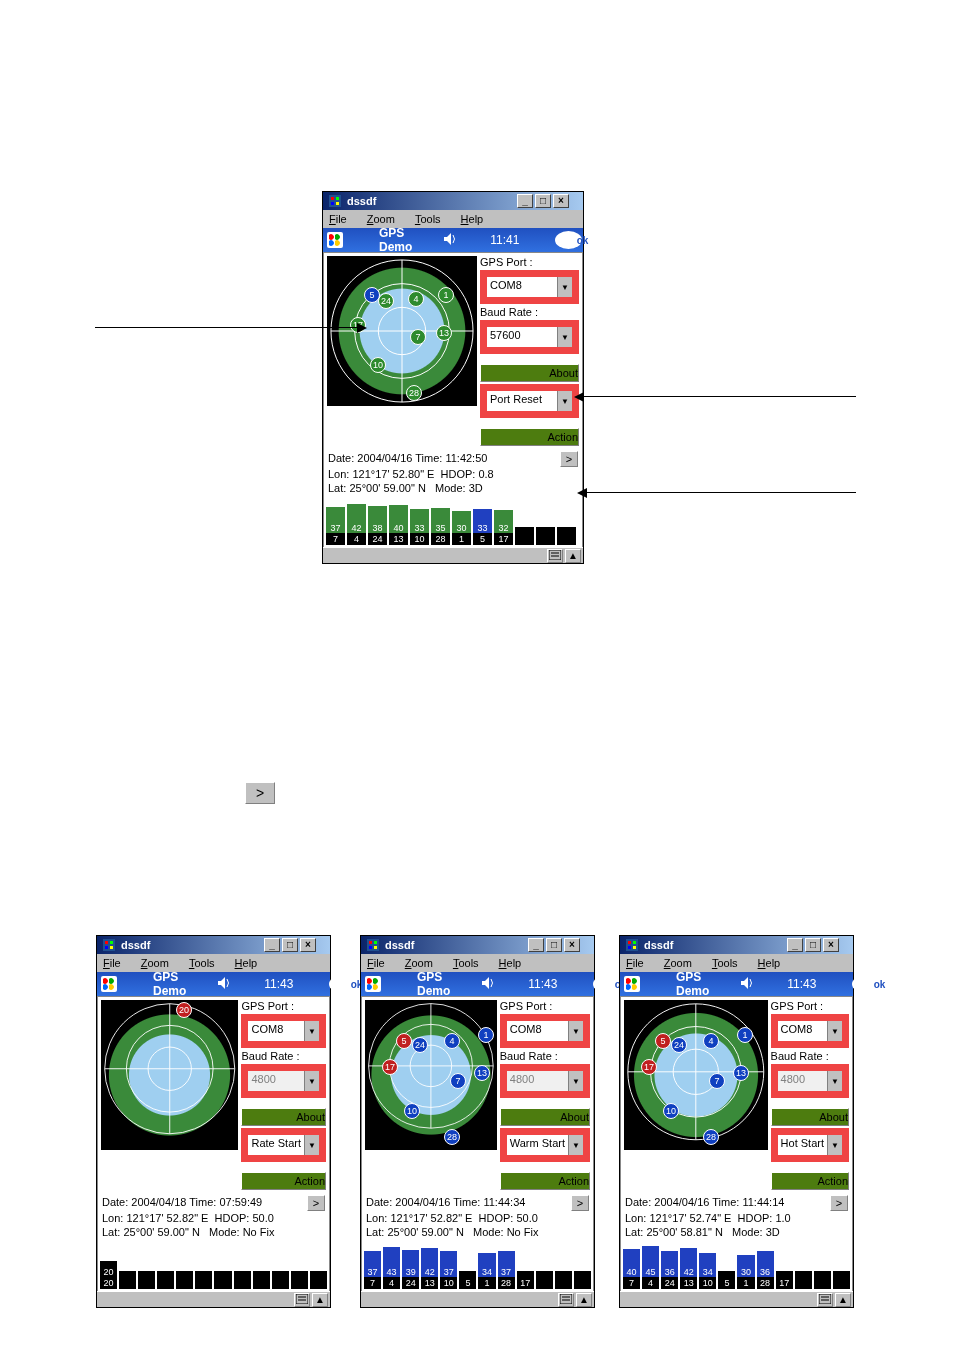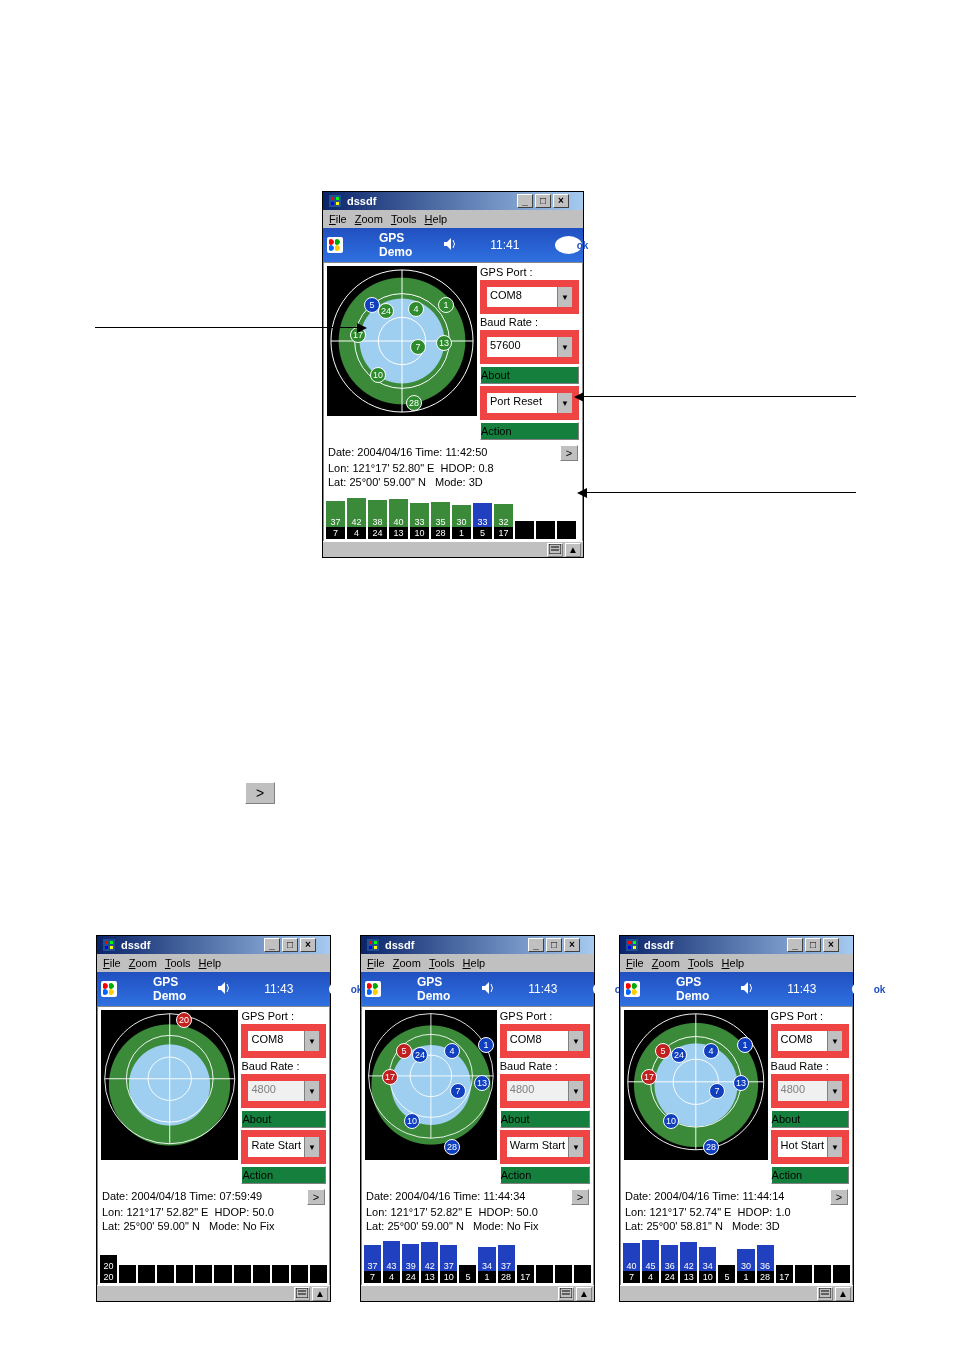--- a/index.html
+++ b/index.html
@@ -31,32 +31,32 @@
   .titlebar .winbtns { display: flex; gap: 2px; }
   .titlebar .winbtn {
     width: 16px; height: 14px; background: #c0c0c0;
     border: 1px solid #fff; border-right-color:#404040; border-bottom-color:#404040;
     font-size: 10px; line-height: 10px; text-align: center; color:#000; font-weight:bold;
     display:flex; align-items:center; justify-content:center;
   }
   .menubar {
     background: #c0c0c0;
     display: flex;
-    gap: 8px;
+    gap: 20px;
     padding: 2px 6px;
     font-size: 11px;
     height: 18px;
     align-items:center;
   }
   .menubar span { cursor: default; }
   .menubar .ul { text-decoration: underline; }
   .ppc-header {
     background: linear-gradient(180deg, #2050c0 0%, #3070e0 100%);
     color:#fff;
-    height: 34px;
+    height: 24px;
     display:flex;
     align-items:center;
     padding: 0 4px;
     font-size: 12px;
     gap: 32px;
   }
   .ppc-winflag {
     width: 18px; height: 18px; margin-right:4px;
     display:inline-flex; align-items:center; justify-content:center;
   }
@@ -98,21 +98,21 @@
     display:flex; border:7px solid #ef4444; background:#fff; height:34px;
   }
   .combo.disabled { color:#808080; background:#f0f0f0; }
   .combo .val { flex:1; padding:0 3px; line-height:16px; overflow:hidden; white-space:nowrap; }
   .combo .arrow {
     width:15px; background:#c0c0c0; border-left:1px solid #808080;
     display:flex; align-items:center; justify-content:center; font-size:8px; color:#000;
   }
   .btn3d {
     border:1px solid #808080; border-left-color:#fff; border-top-color:#fff;
-    background:#15803d; text-align:left; font-size:11px; height:18px; line-height:16px;
+    background:#4d7c0f; text-align:right; font-size:11px; height:18px; line-height:16px;margin-top:8px;
   }
   .info-block {
     background:#fff; padding:2px 4px; font-size:11px; line-height:14px;
     border-left:1px solid #888; border-right:1px solid #888;
   }
   .info-row { display:flex; }
   .arrow-btn {
     border:1px solid #808080; border-left-color:#fff; border-top-color:#fff;
     background:#c0c0c0; width:18px; height:16px; text-align:center; line-height:14px; font-size:11px;
     margin-left:4px;

